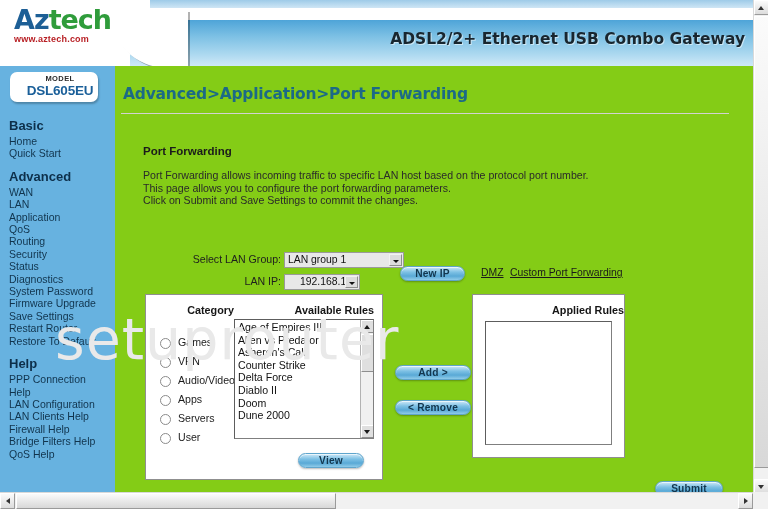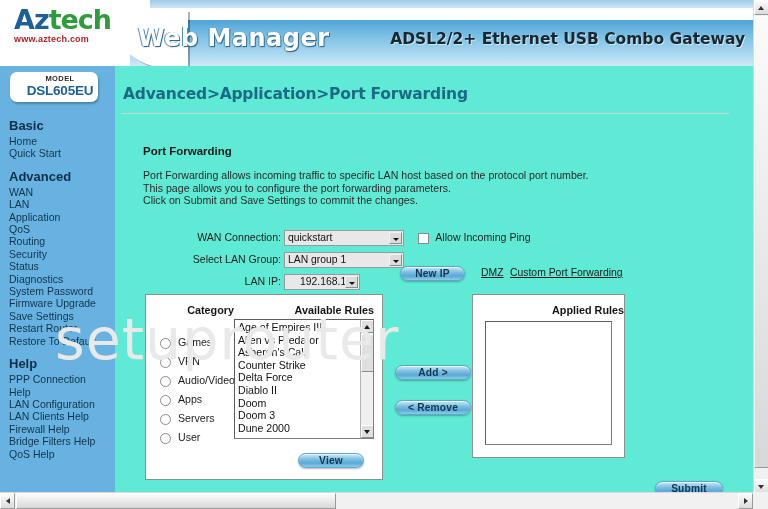--- a/index.html
+++ b/index.html
@@ -114,21 +114,21 @@
   }
   .nav-item {
     font-size: 10.5px; color: #11344d; line-height: 12.4px;
     cursor: pointer; white-space: nowrap;
   }
 
   
   .content {
     position: absolute; left: 115px; top: 66px;
     width: 638px; height: 426px;
-    background: #5eead4;
+    background: #84cc16;
     overflow: hidden;
   }
   .breadcrumb {
     position: absolute; left: 8px; top: 19px;
     font-family: "DejaVu Sans", sans-serif;
     font-size: 15.5px; font-weight: bold; color: #1c6a86;
     letter-spacing: -0.2px;
   }
   .hr-under-bc {
     position: absolute; left: 6px; top: 47px; width: 608px; height: 1px;
@@ -309,21 +309,20 @@
     <div class="hdr-topstrip"></div>
     <div class="hdr-band"></div>
     <div class="hdr-white-left"></div>
     <div class="hdr-swoosh"></div>
 
     <div class="logo-wrap">
       <div class="logo-aztech"><span class="logo-az">Az</span><span class="logo-tech">tech</span></div>
       <div class="logo-url">www.aztech.com</div>
     </div>
 
-    <div class="hdr-webmgr">Web Manager</div>
     <div class="hdr-product">ADSL2/2+ Ethernet USB Combo Gateway</div>
   </div>
 
   <div class="sidebar">
     <div class="model-badge">
       <div class="model-label">MODEL</div>
       <div class="model-name">DSL605EU</div>
     </div>
     <div class="nav">
 
@@ -370,30 +369,20 @@
     <div class="hr-under-bc"></div>
 
     <div class="sec-title">Port Forwarding</div>
 
     <div class="desc">
       <div>Port Forwarding allows incoming traffic to specific LAN host based on the protocol port number.</div>
       <div>This page allows you to configure the port forwarding parameters.</div>
       <div>Click on Submit and Save Settings to commit the changes.</div>
     </div>
 
-    <div class="frow" style="left:68px; top:164px;">
-      <span class="frow-label" style="width:98px;">WAN Connection:</span>
-      <span class="sel" style="width:120px;">
-        <span>quickstart</span>
-        <span class="arrow"></span>
-      </span>
-      <span style="display:inline-block; width:8px;"></span>
-      <span class="chk"></span>
-      <span>Allow Incoming Ping</span>
-    </div>
 
     <div class="frow" style="left:68px; top:186px;">
       <span class="frow-label" style="width:98px;">Select LAN Group:</span>
       <span class="sel" style="width:120px;">
         <span>LAN group 1</span>
         <span class="arrow"></span>
       </span>
     </div>
 
     <div class="frow" style="left:68px; top:208px;">
@@ -436,21 +425,20 @@
 
       <div class="listbox" style="left:88px; top:24px; width:140px; height:120px;">
         <ul>
           <li>Age of Empires III</li>
           <li>Alien vs Predator</li>
           <li>Asheron's Call</li>
           <li>Counter Strike</li>
           <li>Delta Force</li>
           <li>Diablo II</li>
           <li>Doom</li>
-          <li>Doom 3</li>
           <li>Dune 2000</li>
         </ul>
         <div class="vscroll">
           <div class="btn up">
               <span class="tri"></span>
             </div>
           <div class="thumb"></div>
           <div class="btn down">
               <span class="tri"></span>
             </div>

